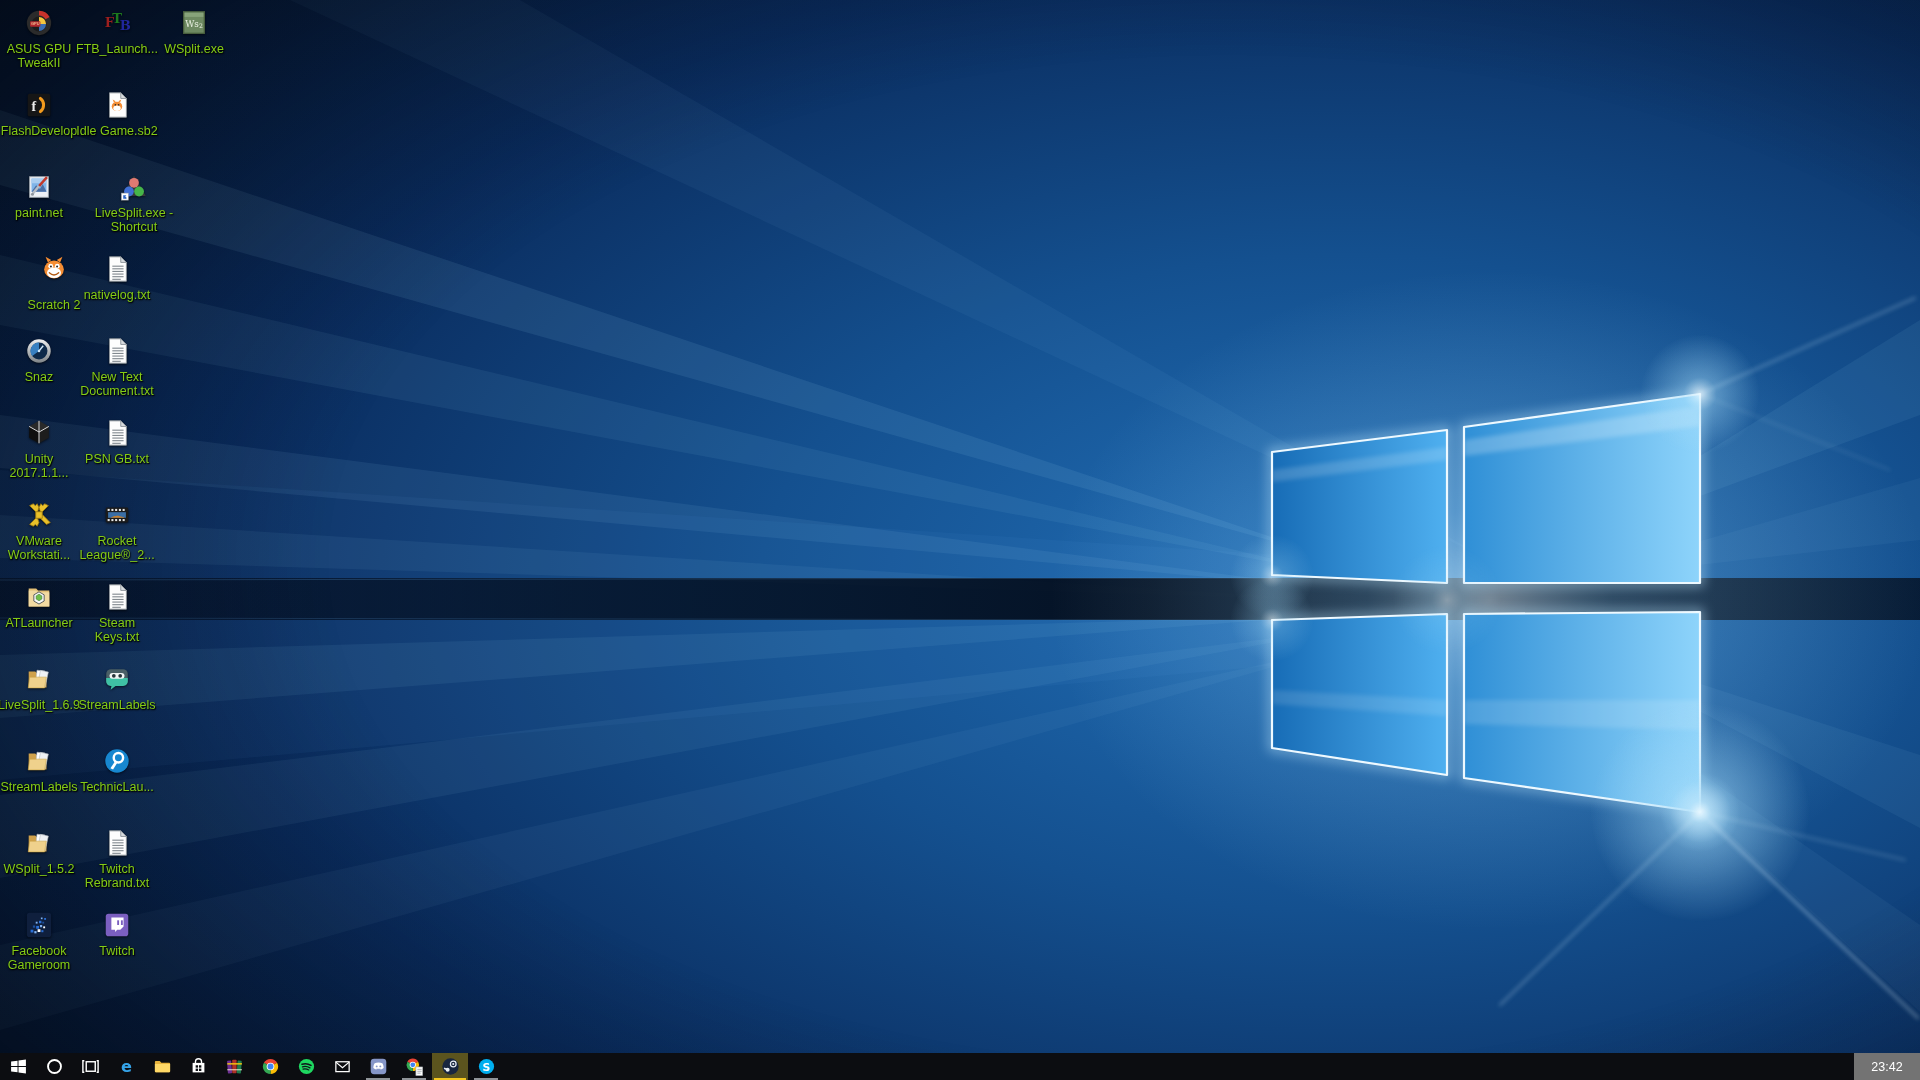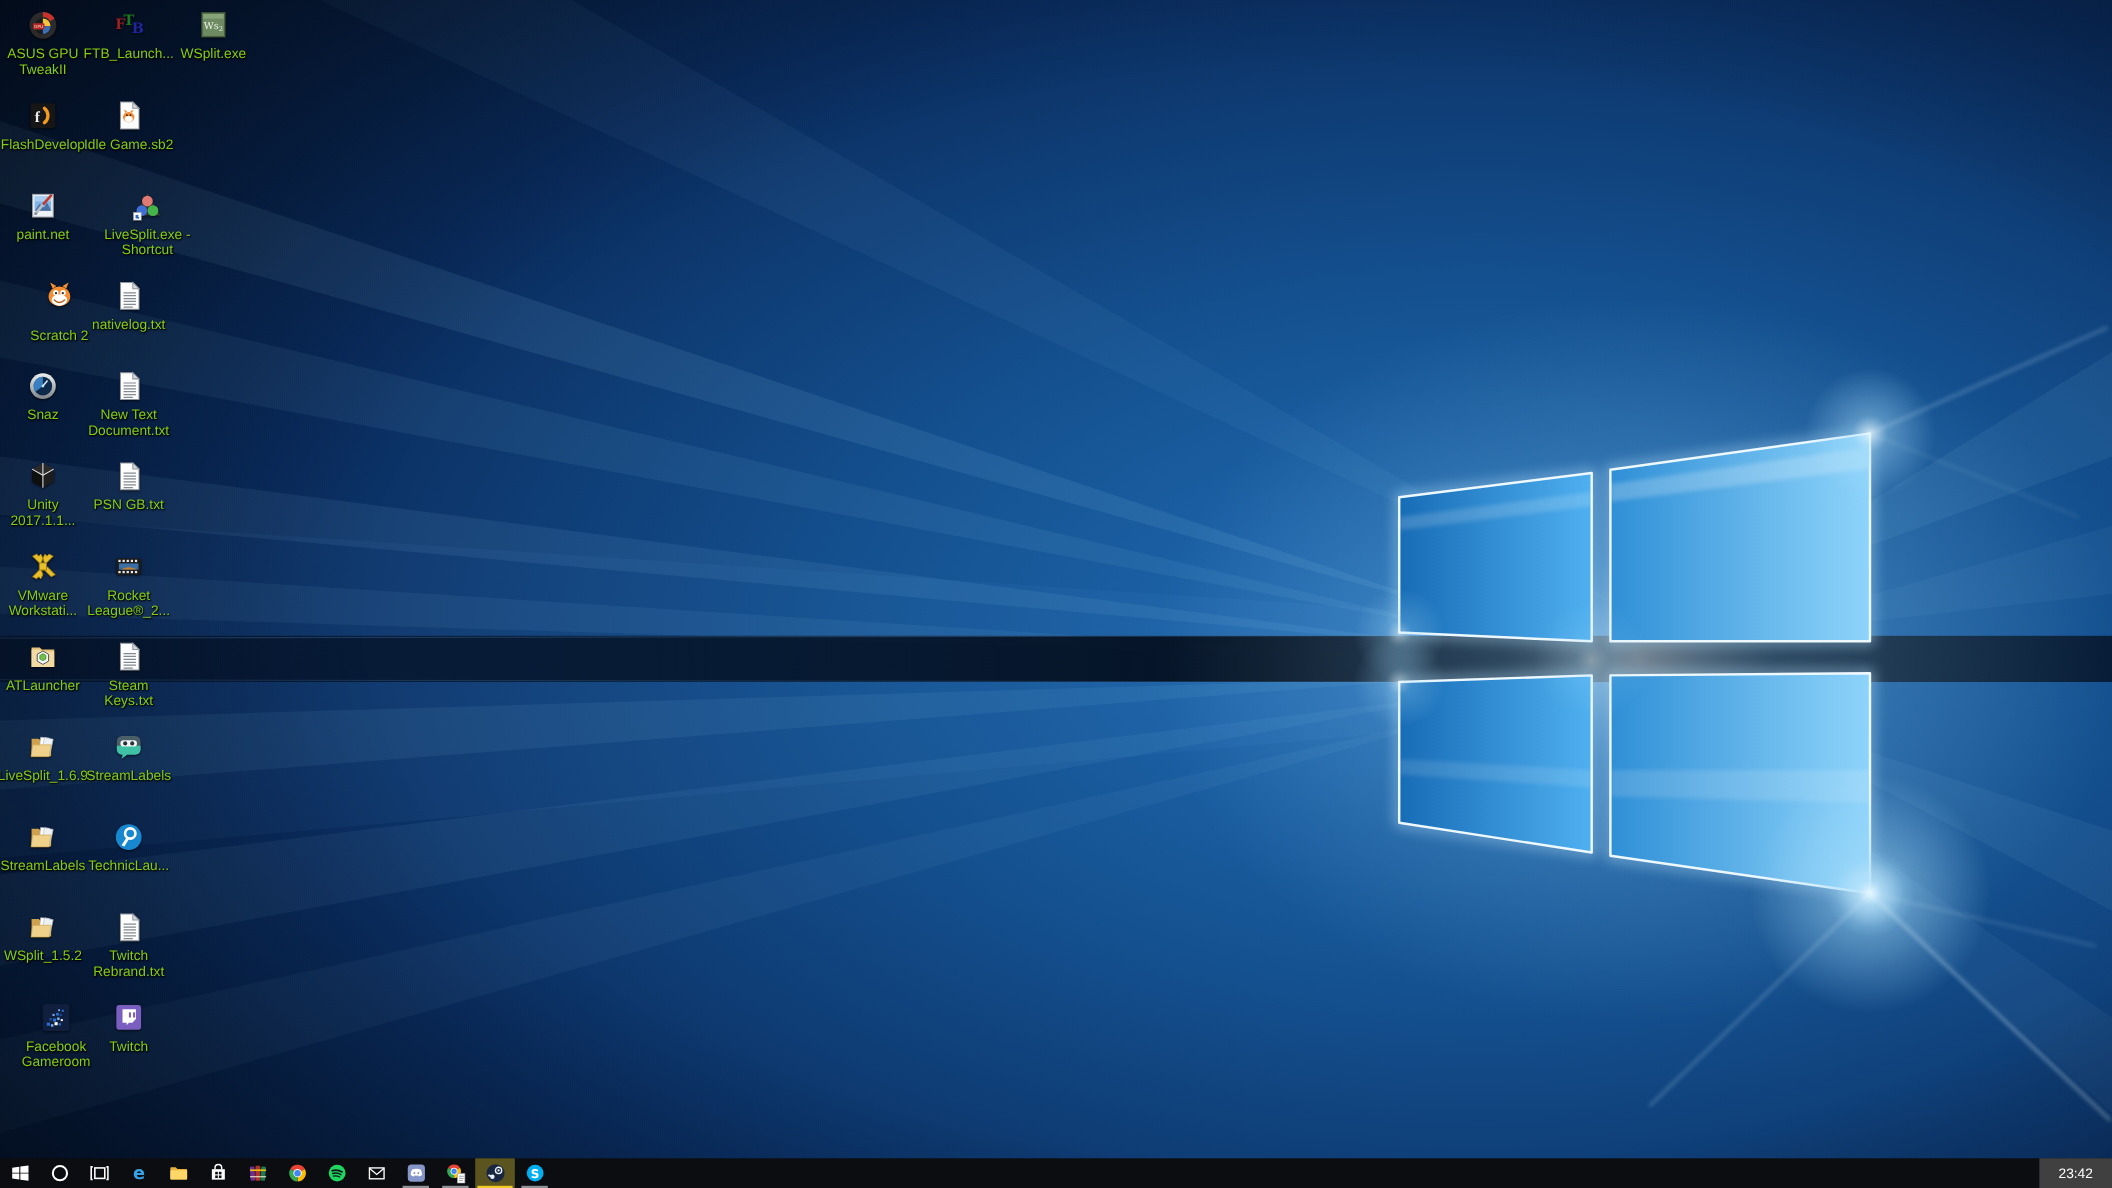--- a/index.html
+++ b/index.html
@@ -17,21 +17,21 @@
   #taskbar{position:absolute;left:0;right:0;bottom:0;height:27px;background:#0c0d11;z-index:5;
      display:flex;align-items:stretch;}
   #taskbar-buttons{display:flex;align-items:stretch;}
   .tbtn{width:36px;display:flex;align-items:center;justify-content:center;position:relative;}
   .tbtn svg{width:19px;height:19px;display:block;}
   .tbtn.running::after{content:"";position:absolute;left:6px;right:6px;bottom:0;height:2px;background:#8f9398;}
   .tbtn.attention{background:#5b541e;}
   .tbtn.attention::after{background:#f5c81f;left:2px;right:2px;}
   .tb-spacer{flex:1;}
   .tb-clock{width:66px;display:flex;align-items:center;justify-content:center;
-     color:#fff;font-size:12.5px;background:#404040;}
+     color:#fff;font-size:12.5px;background:#737373;}
 </style>
 </head>
 <body>
 
 <div id="desktop">
 
   <svg id="wallpaper" viewBox="0 0 1920 1080" preserveAspectRatio="none">
     <defs>
       <radialGradient id="bg" cx="0.70" cy="0.54" r="0.95">
         <stop offset="0" stop-color="#2270b8"></stop>
@@ -299,21 +299,21 @@
             <path d="M5 8h7l2 2h10v15H5z" fill="#cfa14c"></path>
             <rect x="13" y="7" width="8.5" height="16" fill="#ffffff" stroke="#b6bcc4" stroke-width=".6" transform="rotate(6 17 15)"></rect>
             <rect x="16" y="7.5" width="8.5" height="16" fill="#eef1f4" stroke="#b6bcc4" stroke-width=".6" transform="rotate(12 20 15)"></rect>
             <path d="M4.5 25.5h17.5l1.8-11.5H6z" fill="#efd18c" stroke="#c9a23f" stroke-width=".6"></path>
           </svg>
         </div>
         <div class="dicon-label">
           <div class="dline">WSplit_1.5.2</div>
         </div>
       </div>
-      <div class="dicon" style="left: 12px; top: 908px; justify-content: flex-end;">
+      <div class="dicon" style="left: 0px; top: 908px; justify-content: flex-end;">
         <div class="dicon-img">
           <svg viewBox="0 0 32 32">
             <rect x="3" y="3" width="26" height="26" rx="3" fill="#0f1f3d"></rect>
             <g>
               <rect x="7" y="21" width="3" height="3" fill="#2a6fd6"></rect>
               <rect x="11" y="22.5" width="2.4" height="2.4" fill="#7fb0ef"></rect>
               <rect x="14.5" y="20.5" width="3" height="3" fill="#ffffff"></rect>
               <rect x="18.5" y="21.5" width="2.2" height="2.2" fill="#2a6fd6"></rect>
               <rect x="9.5" y="16.5" width="2.4" height="2.4" fill="#1d4f9c"></rect>
               <rect x="13" y="17" width="3" height="3" fill="#2a6fd6"></rect>

